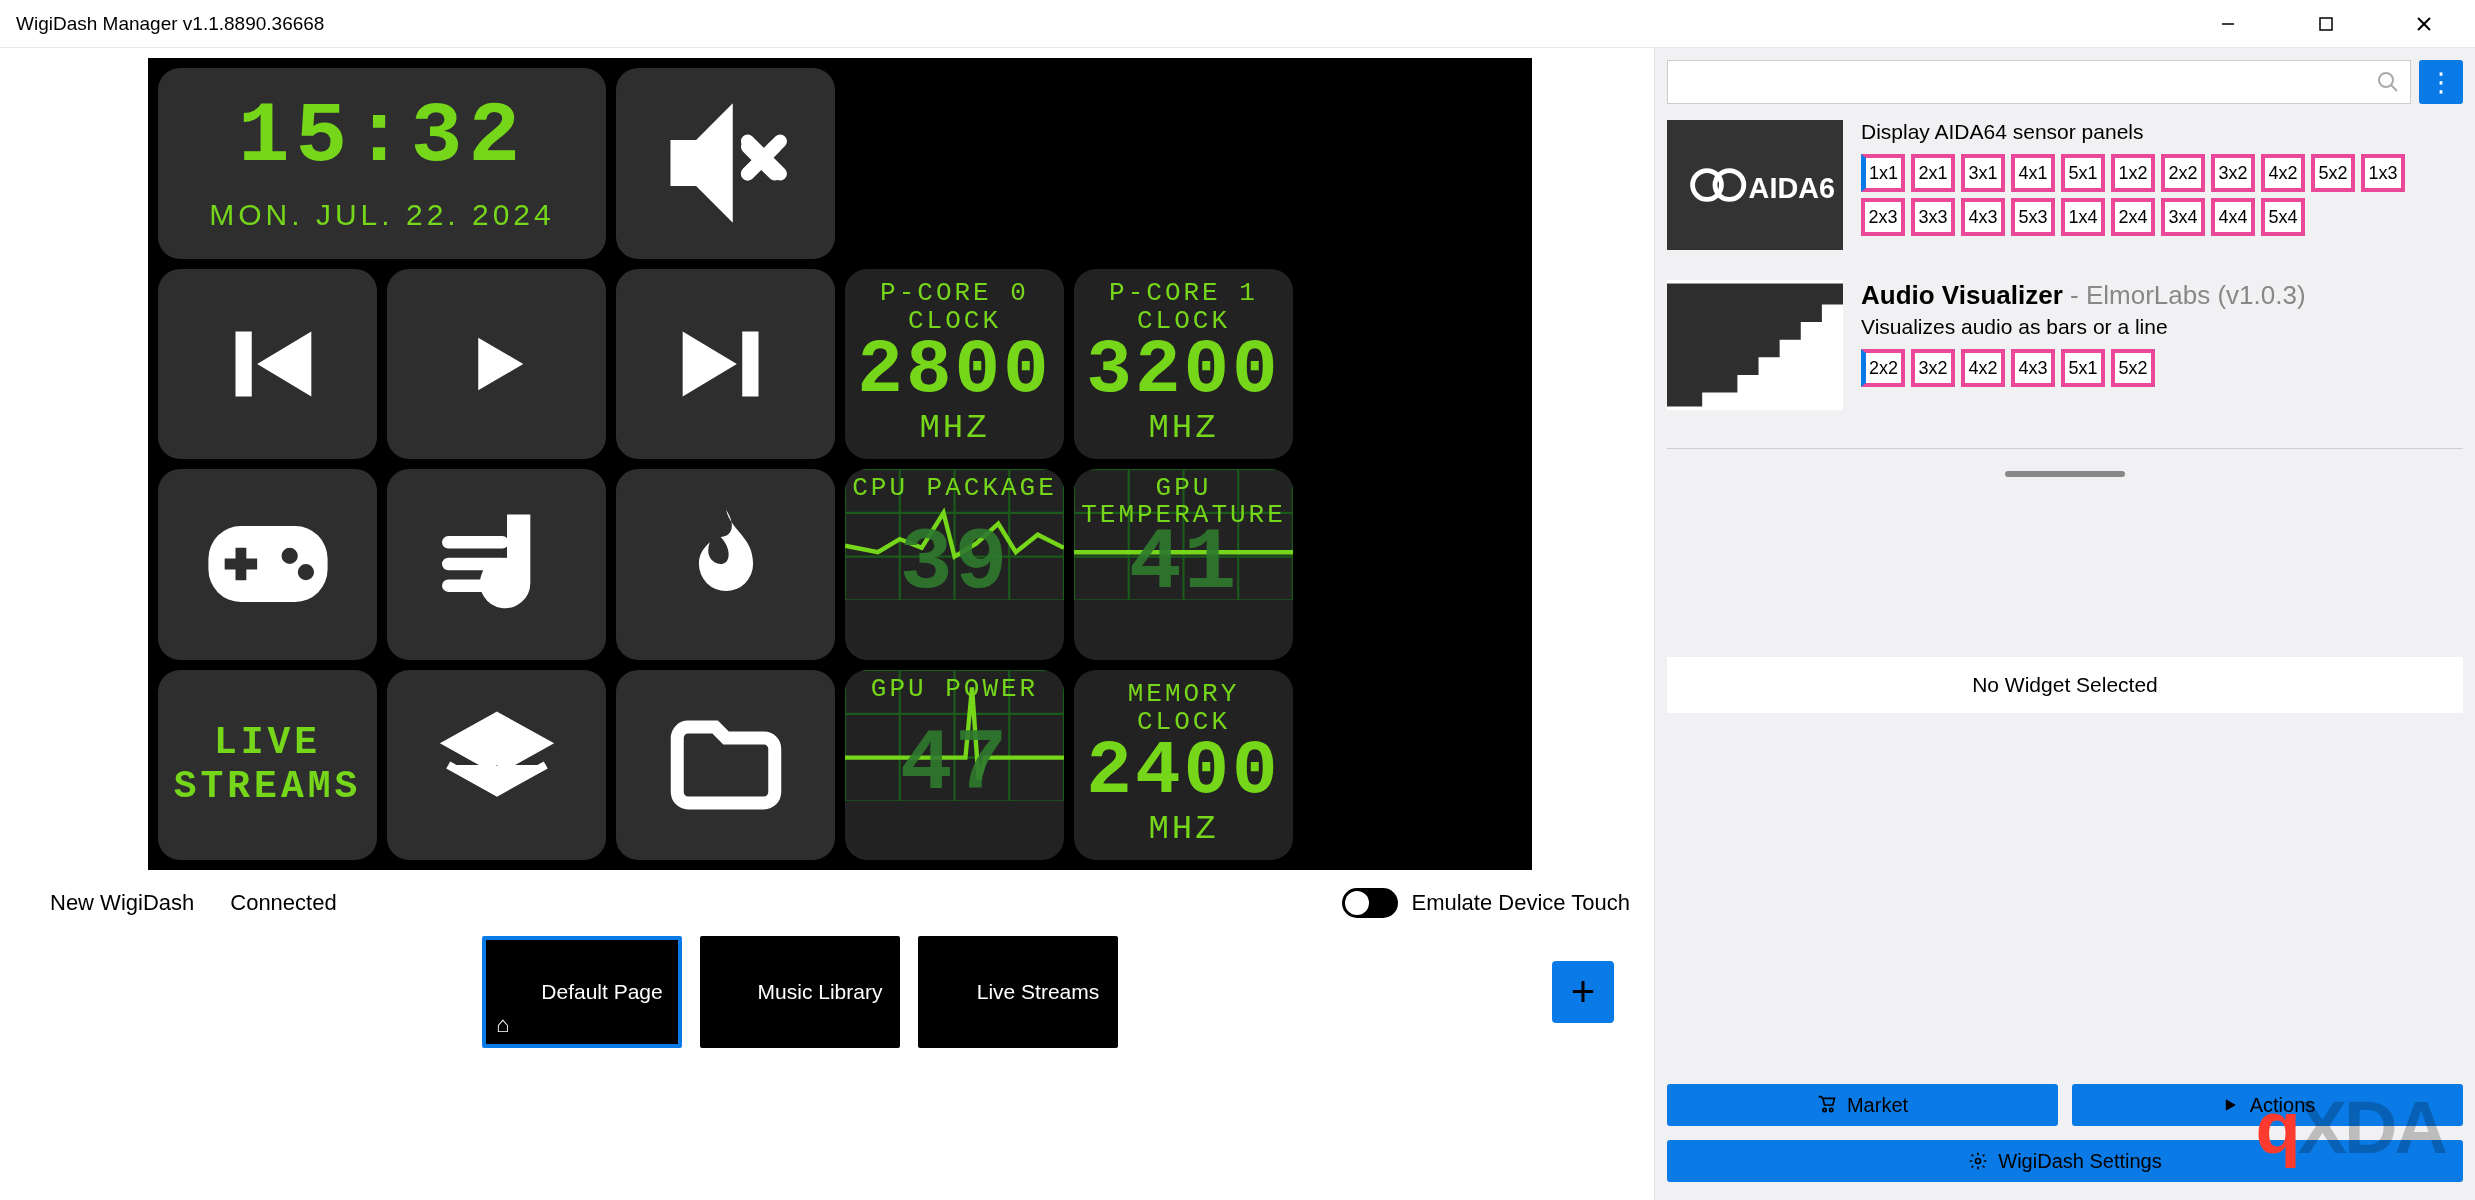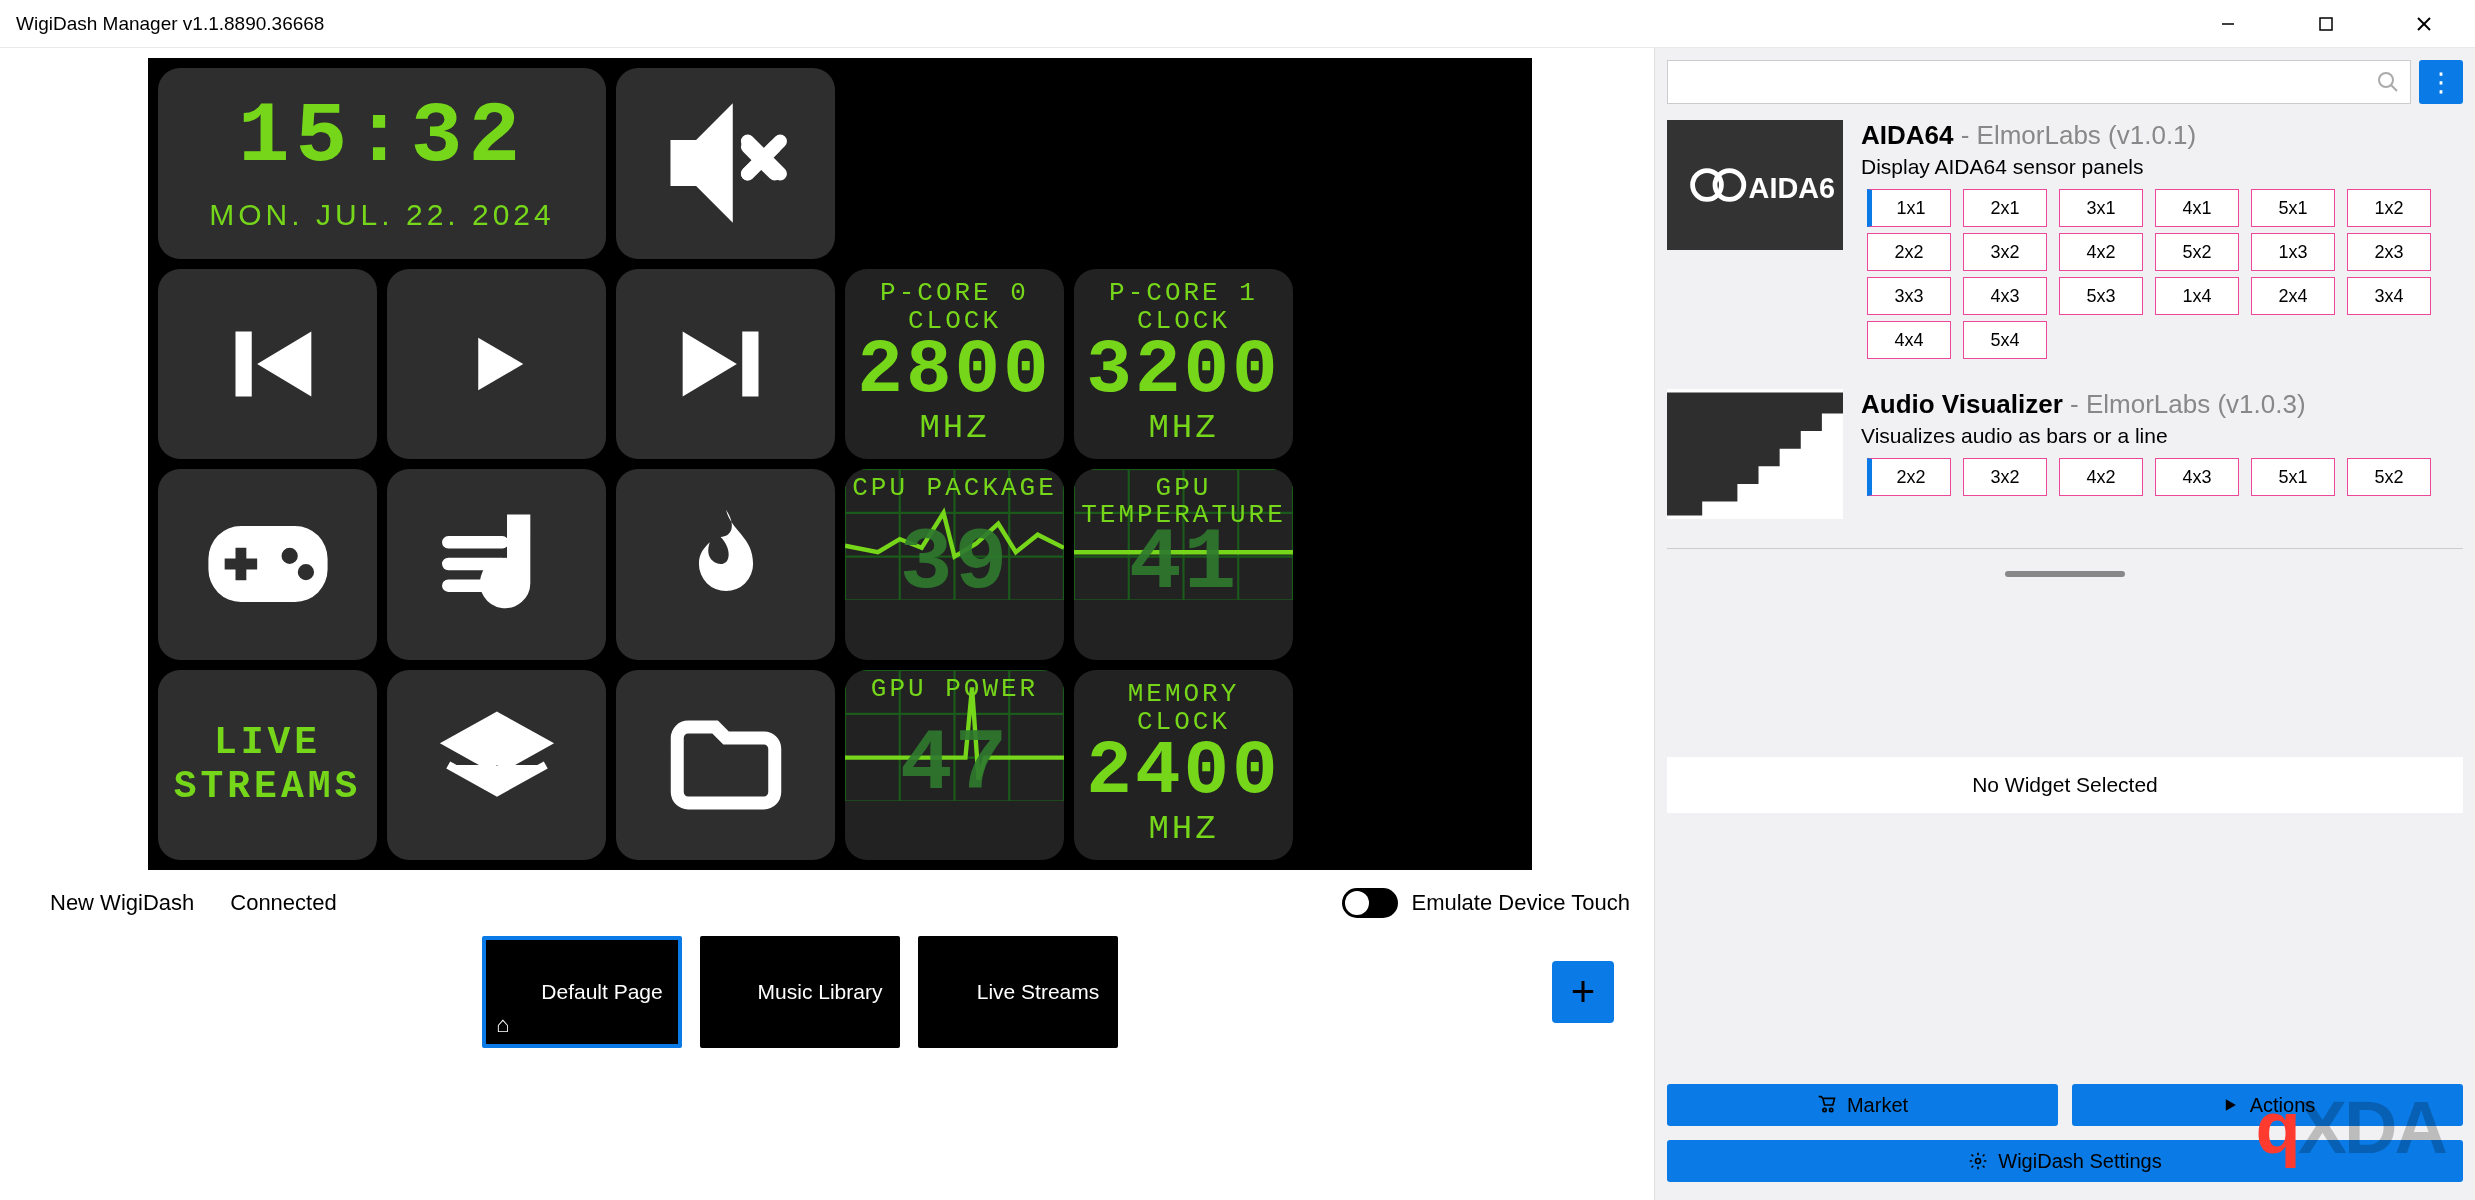--- a/index.html
+++ b/index.html
@@ -61,21 +61,21 @@
 .widget-list::-webkit-scrollbar-thumb { background: #999; }
 .witem { display: flex; gap: 18px; margin-bottom: 30px; }
 .witem .thumb { width: 176px; height: 130px; background: #333; color: #fff; display: flex; align-items: center; justify-content: center; font-size: 22px; flex-shrink: 0; }
 .witem .thumb.audio svg { width: 100%; height: 100%; fill: #2e2e2e; }
 .witem-body { flex: 1; }
 .witem-title { font-size: 26px; margin-bottom: 4px; }
 .witem-title .name { font-weight: 700; color: #000; }
 .witem-title .vendor { color: #888; font-weight: 400; }
 .witem-desc { font-size: 21px; margin-bottom: 10px; }
 .size-grid { display: flex; flex-wrap: wrap; gap: 6px; }
-.size-btn { width: 84px; height: 38px; border: 1px solid #ec4899; background: #fff; font-size: 18px; display: flex; align-items: center; justify-content: center; margin-left: 6px; }
+.size-btn { width: 44px; height: 38px; border: 4px solid #ec4899; background: #fff; font-size: 18px; display: flex; align-items: center; justify-content: center; }
 .size-btn.active { border-left: 5px solid #0a7be6; }
 
 .detail { flex: 1; background: #f1f1f3; margin-top: 8px; display: flex; flex-direction: column; border-top: 1px solid #ccc; padding-top: 26px; position: relative; }
 .detail .notch { width: 120px; height: 6px; background: #888; margin: -4px auto 0 auto; border-radius: 3px; }
 .no-widget { flex: 1; display: flex; align-items: center; justify-content: center; font-size: 21px; background: #fff; margin: 180px 0 180px 0; height: 56px; flex: none; }
 .bot-btns { display: grid; grid-template-columns: 1fr 1fr; gap: 14px; margin-top: auto; }
 .bot-btn { background: #0a7be6; color: #000; height: 42px; display: flex; align-items: center; justify-content: center; gap: 10px; font-size: 20px; border-radius: 3px; }
 .bot-btn.full { grid-column: 1 / 3; }
 .bot-btn svg { width: 20px; height: 20px; }
 
@@ -269,21 +269,20 @@
     <div class="widget-list" id="widget-list">
         <div class="witem">
           <div class="thumb">
             <svg viewBox="0 0 100 60" width="160">
               <circle cx="20" cy="30" r="9" fill="none" stroke="#fff" stroke-width="3"></circle>
               <circle cx="34" cy="30" r="9" fill="none" stroke="#fff" stroke-width="3"></circle>
               <text x="46" y="38" fill="#fff" font-size="18" font-weight="bold" font-family="Arial">AIDA64</text>
             </svg>
           </div>
           <div class="witem-body">
-            <div class="witem-title"><span class="name">AIDA64</span><span class="vendor"> - ElmorLabs (v1.0.1)</span></div>
             <div class="witem-desc">Display AIDA64 sensor panels</div>
             <div class="size-grid">
               <div class="size-btn active">1x1</div>
               <div class="size-btn">2x1</div>
               <div class="size-btn">3x1</div>
               <div class="size-btn">4x1</div>
               <div class="size-btn">5x1</div>
               <div class="size-btn">1x2</div>
               <div class="size-btn">2x2</div>
               <div class="size-btn">3x2</div>

